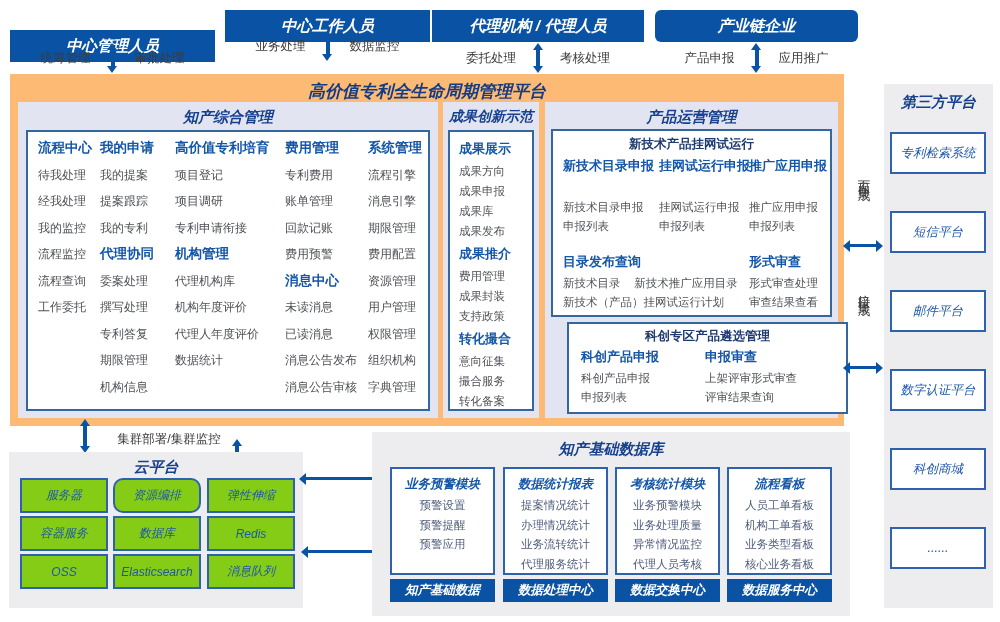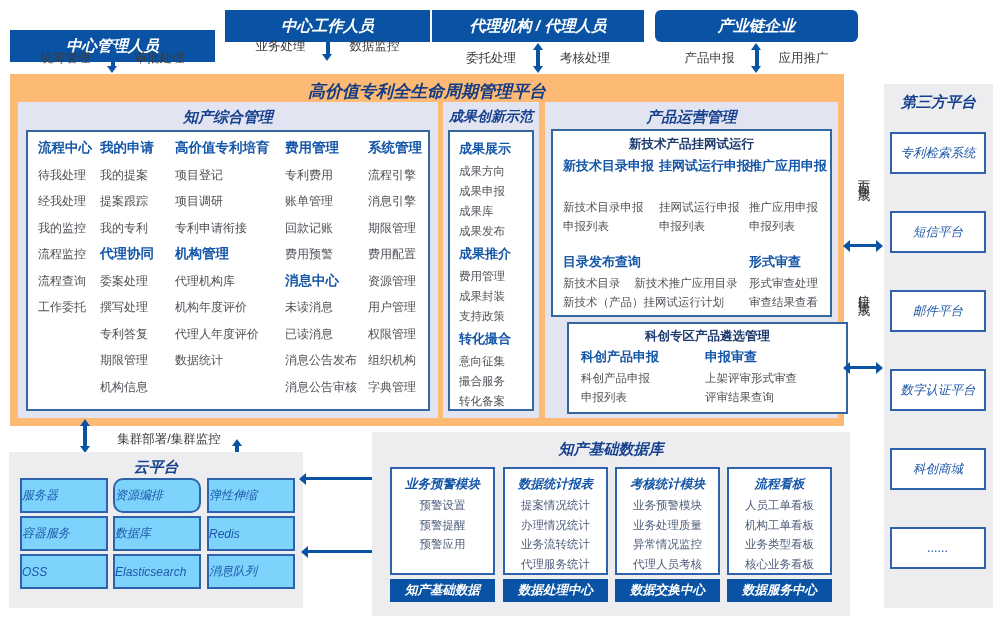--- a/index.html
+++ b/index.html
@@ -34,22 +34,22 @@
   .ach{padding:4px 0 0 9px;}
   .ach .g-h{font-size:13px;font-weight:bold;color:var(--hdr);line-height:25px;white-space:nowrap;}
   .ach .g-i{font-size:11.5px;color:var(--item);line-height:20px;white-space:nowrap;}
   .boxtitle{position:absolute;left:0;right:0;text-align:center;font-size:12.5px;font-weight:bold;color:#1e3a6e;white-space:nowrap;}
   .pcol{position:absolute;top:26px;}
   .pcol .p-h{font-size:13px;font-weight:bold;color:var(--hdr);line-height:17px;margin-bottom:7px;min-height:34px;}
   .p-i{font-size:11.5px;color:var(--item);line-height:19px;white-space:nowrap;}
   .p-h2{font-size:13px;font-weight:bold;color:var(--hdr);line-height:18px;margin-bottom:3px;white-space:nowrap;}
   .tpbox{position:absolute;left:6px;width:96px;height:42px;background:#fff;border:2px solid #2e62ac;
      display:flex;align-items:center;justify-content:center;font-size:12.5px;font-style:italic;color:#1d57a9;white-space:nowrap;}
-  .cldbox{position:absolute;width:88px;height:35px;background:#7dd3fc;border:2px solid #2e62ac;
-     display:flex;align-items:center;justify-content:flex-start;font-size:12px;font-style:italic;color:#1d57a9;white-space:nowrap;}
+  .cldbox{position:absolute;width:88px;height:35px;background:#84cc16;border:2px solid #2e62ac;
+     display:flex;align-items:center;justify-content:center;font-size:12px;font-style:italic;color:#1d57a9;white-space:nowrap;}
   .module{position:absolute;top:35px;width:105px;height:108px;background:#fff;border:2px solid #2e62ac;text-align:center;}
   .module .m-h{font-size:12.5px;font-weight:bold;font-style:italic;color:var(--hdr);line-height:16px;padding-top:7px;margin-bottom:4px;white-space:nowrap;}
   .module .m-i{font-size:11.5px;color:#4f5d7c;line-height:19.5px;white-space:nowrap;}
   .dbar{position:absolute;top:147px;height:23px;width:105px;background:var(--blue);color:#fff;
      font-size:12.5px;font-weight:bold;font-style:italic;text-align:center;line-height:23px;white-space:nowrap;}
   .vtext{writing-mode:vertical-rl;text-orientation:upright;letter-spacing:3px;font-size:12.5px;color:#3b3b3b;}
   .small-label{font-size:12.5px;color:#3b3b3b;white-space:nowrap;}
 </style>
 </head>
 <body>

